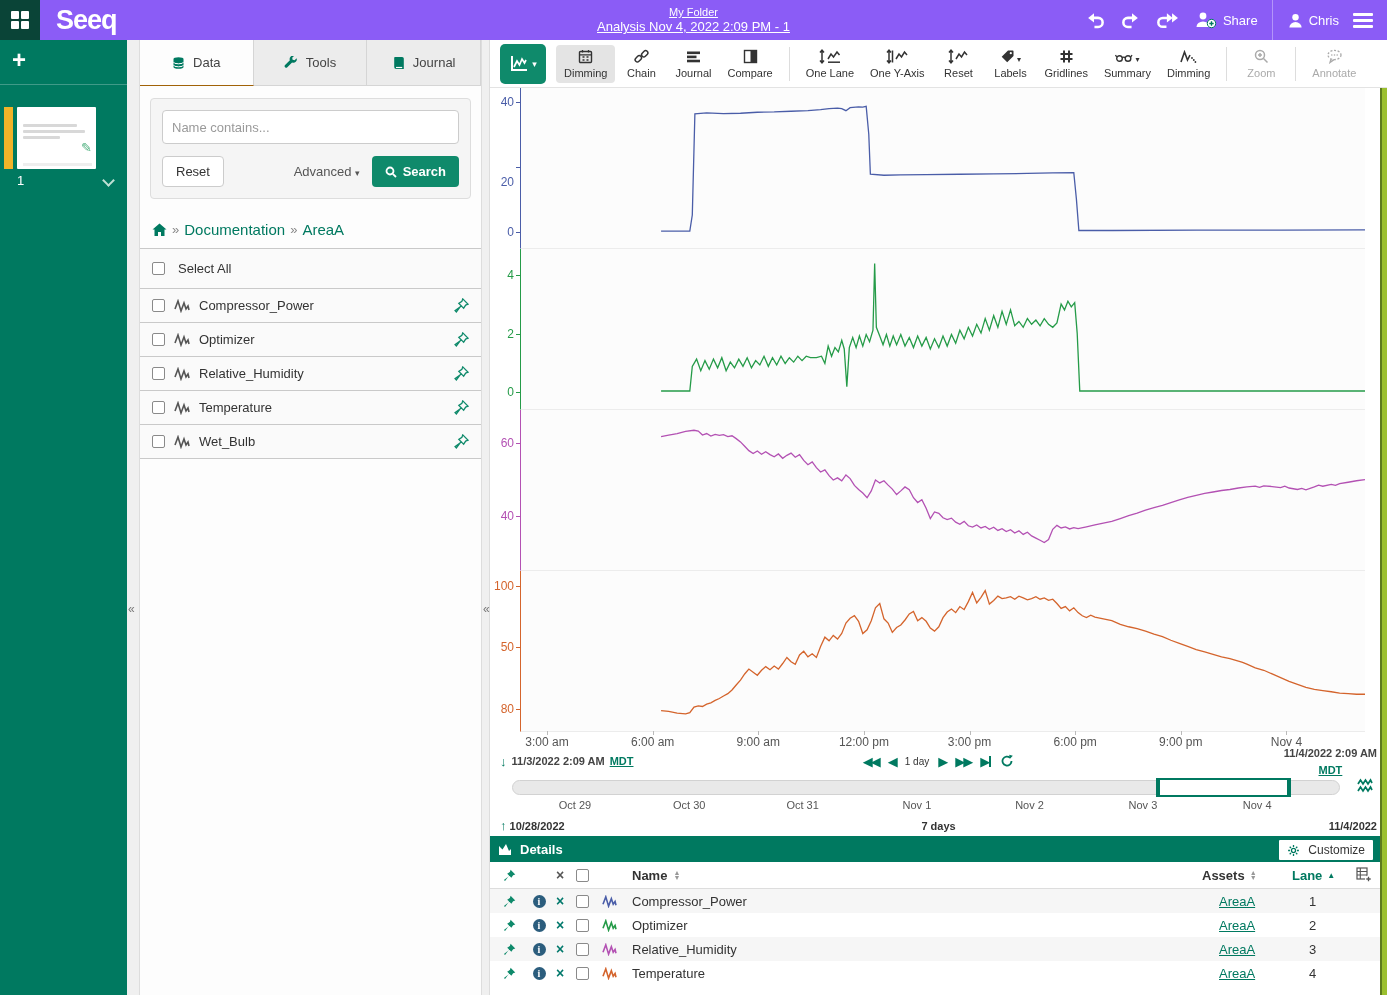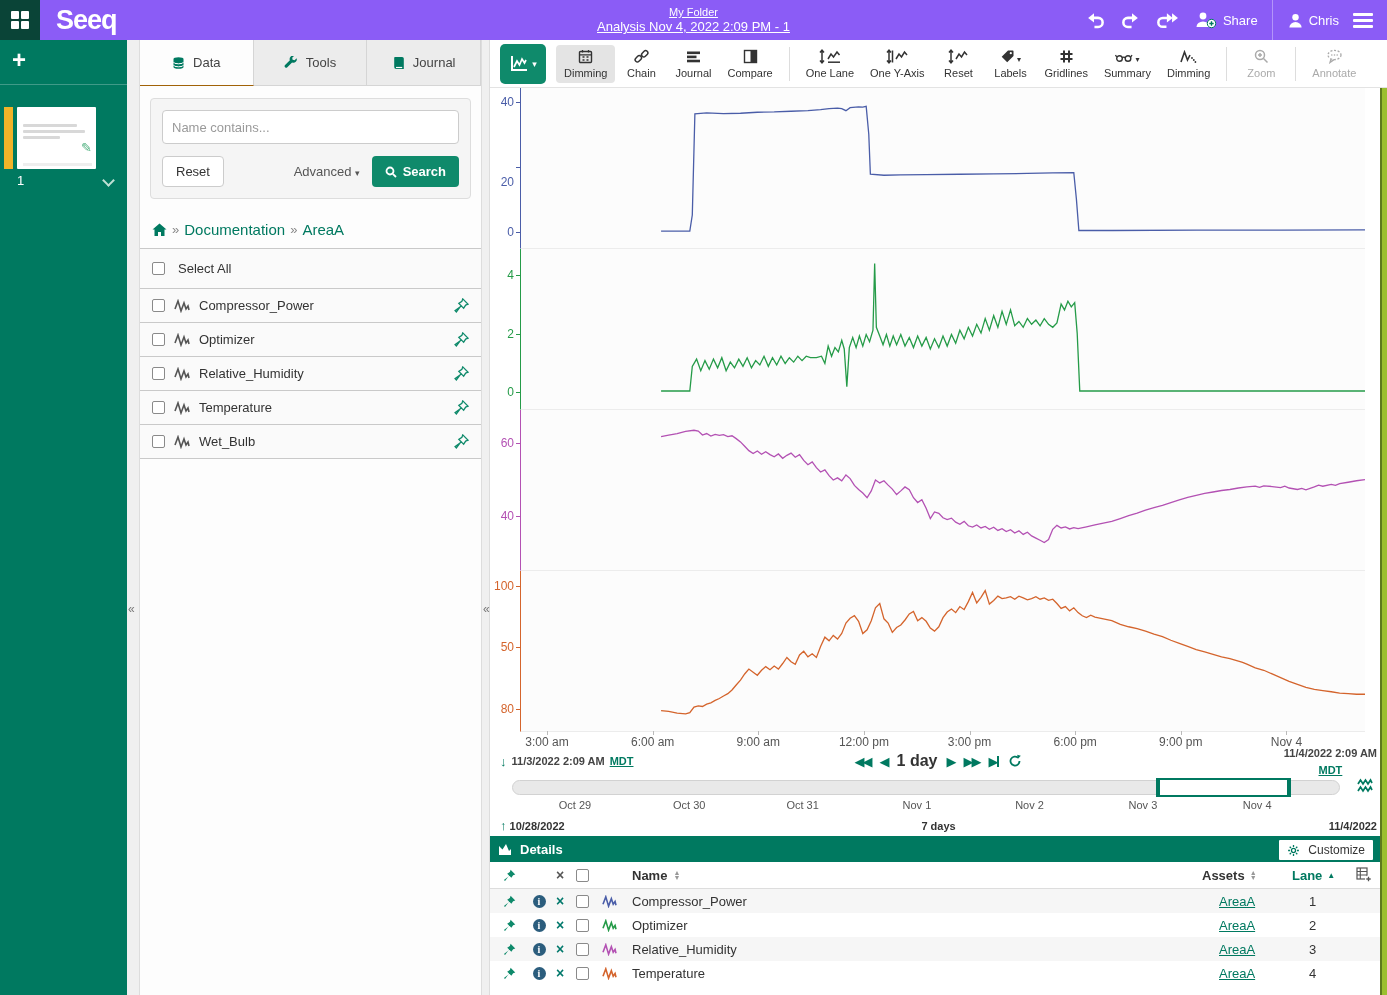--- a/index.html
+++ b/index.html
@@ -88,21 +88,21 @@
   .xtick { position:absolute; top:3px; transform:translateX(-50%); font-size:12px; color:#555; white-space:nowrap; }
   .xmark { position:absolute; top:-1px; width:1px; height:4px; background:#bbb; }
 
   .range-row { height:22px; flex:none; display:flex; align-items:center; padding:0 10px; position:relative; font-size:11px; }
   .rr-left,.rr-right { display:flex; align-items:center; gap:5px; color:#444; font-weight:bold; }
   .rr-right { margin-left:auto;flex-direction:column; }
   .g-arrow { color:#007960; font-size:13px; font-weight:bold; }
   .mdt { color:#007960; text-decoration:underline; font-weight:bold; cursor:pointer; }
   .playback { position:absolute; left:0; right:0; display:flex; align-items:center; justify-content:center; gap:9px; color:#007960; font-weight:bold; }
   .pb { cursor:pointer; font-size:13px; letter-spacing:-2px; }
-  .pb-step { font-size:16px; color:#333; font-weight:bold; letter-spacing:0; }
+  .pb-step { font-size:10px; color:#333; font-weight:normal; letter-spacing:0; }
   .pb-end { display:inline-flex; align-items:center; gap:1px; }
   .pb-bar { width:2px; height:11px; background:#007960; display:inline-block; }
 
   .overview { height:64px; flex:none; position:relative; padding-top:8px; }
   .ov-track { height:15px; margin:0 47px 0 22px; background:#e9e9e9; border:1px solid #d2d2d2; border-radius:8px; position:relative; }
   .ov-window { position:absolute; top:-3px; bottom:-3px; background:#fff; border:2px solid #007960; }
   .ov-window::before,.ov-window::after { content:""; position:absolute; top:-1px; bottom:-1px; width:3px; background:#007960; }
   .ov-window::before { left:-1px; } .ov-window::after { right:-1px; }
   .ov-icon { position:absolute; right:14px; top:6px; cursor:pointer; }
   .ov-ticks { position:relative; height:17px; margin:4px 47px 0 22px; }

